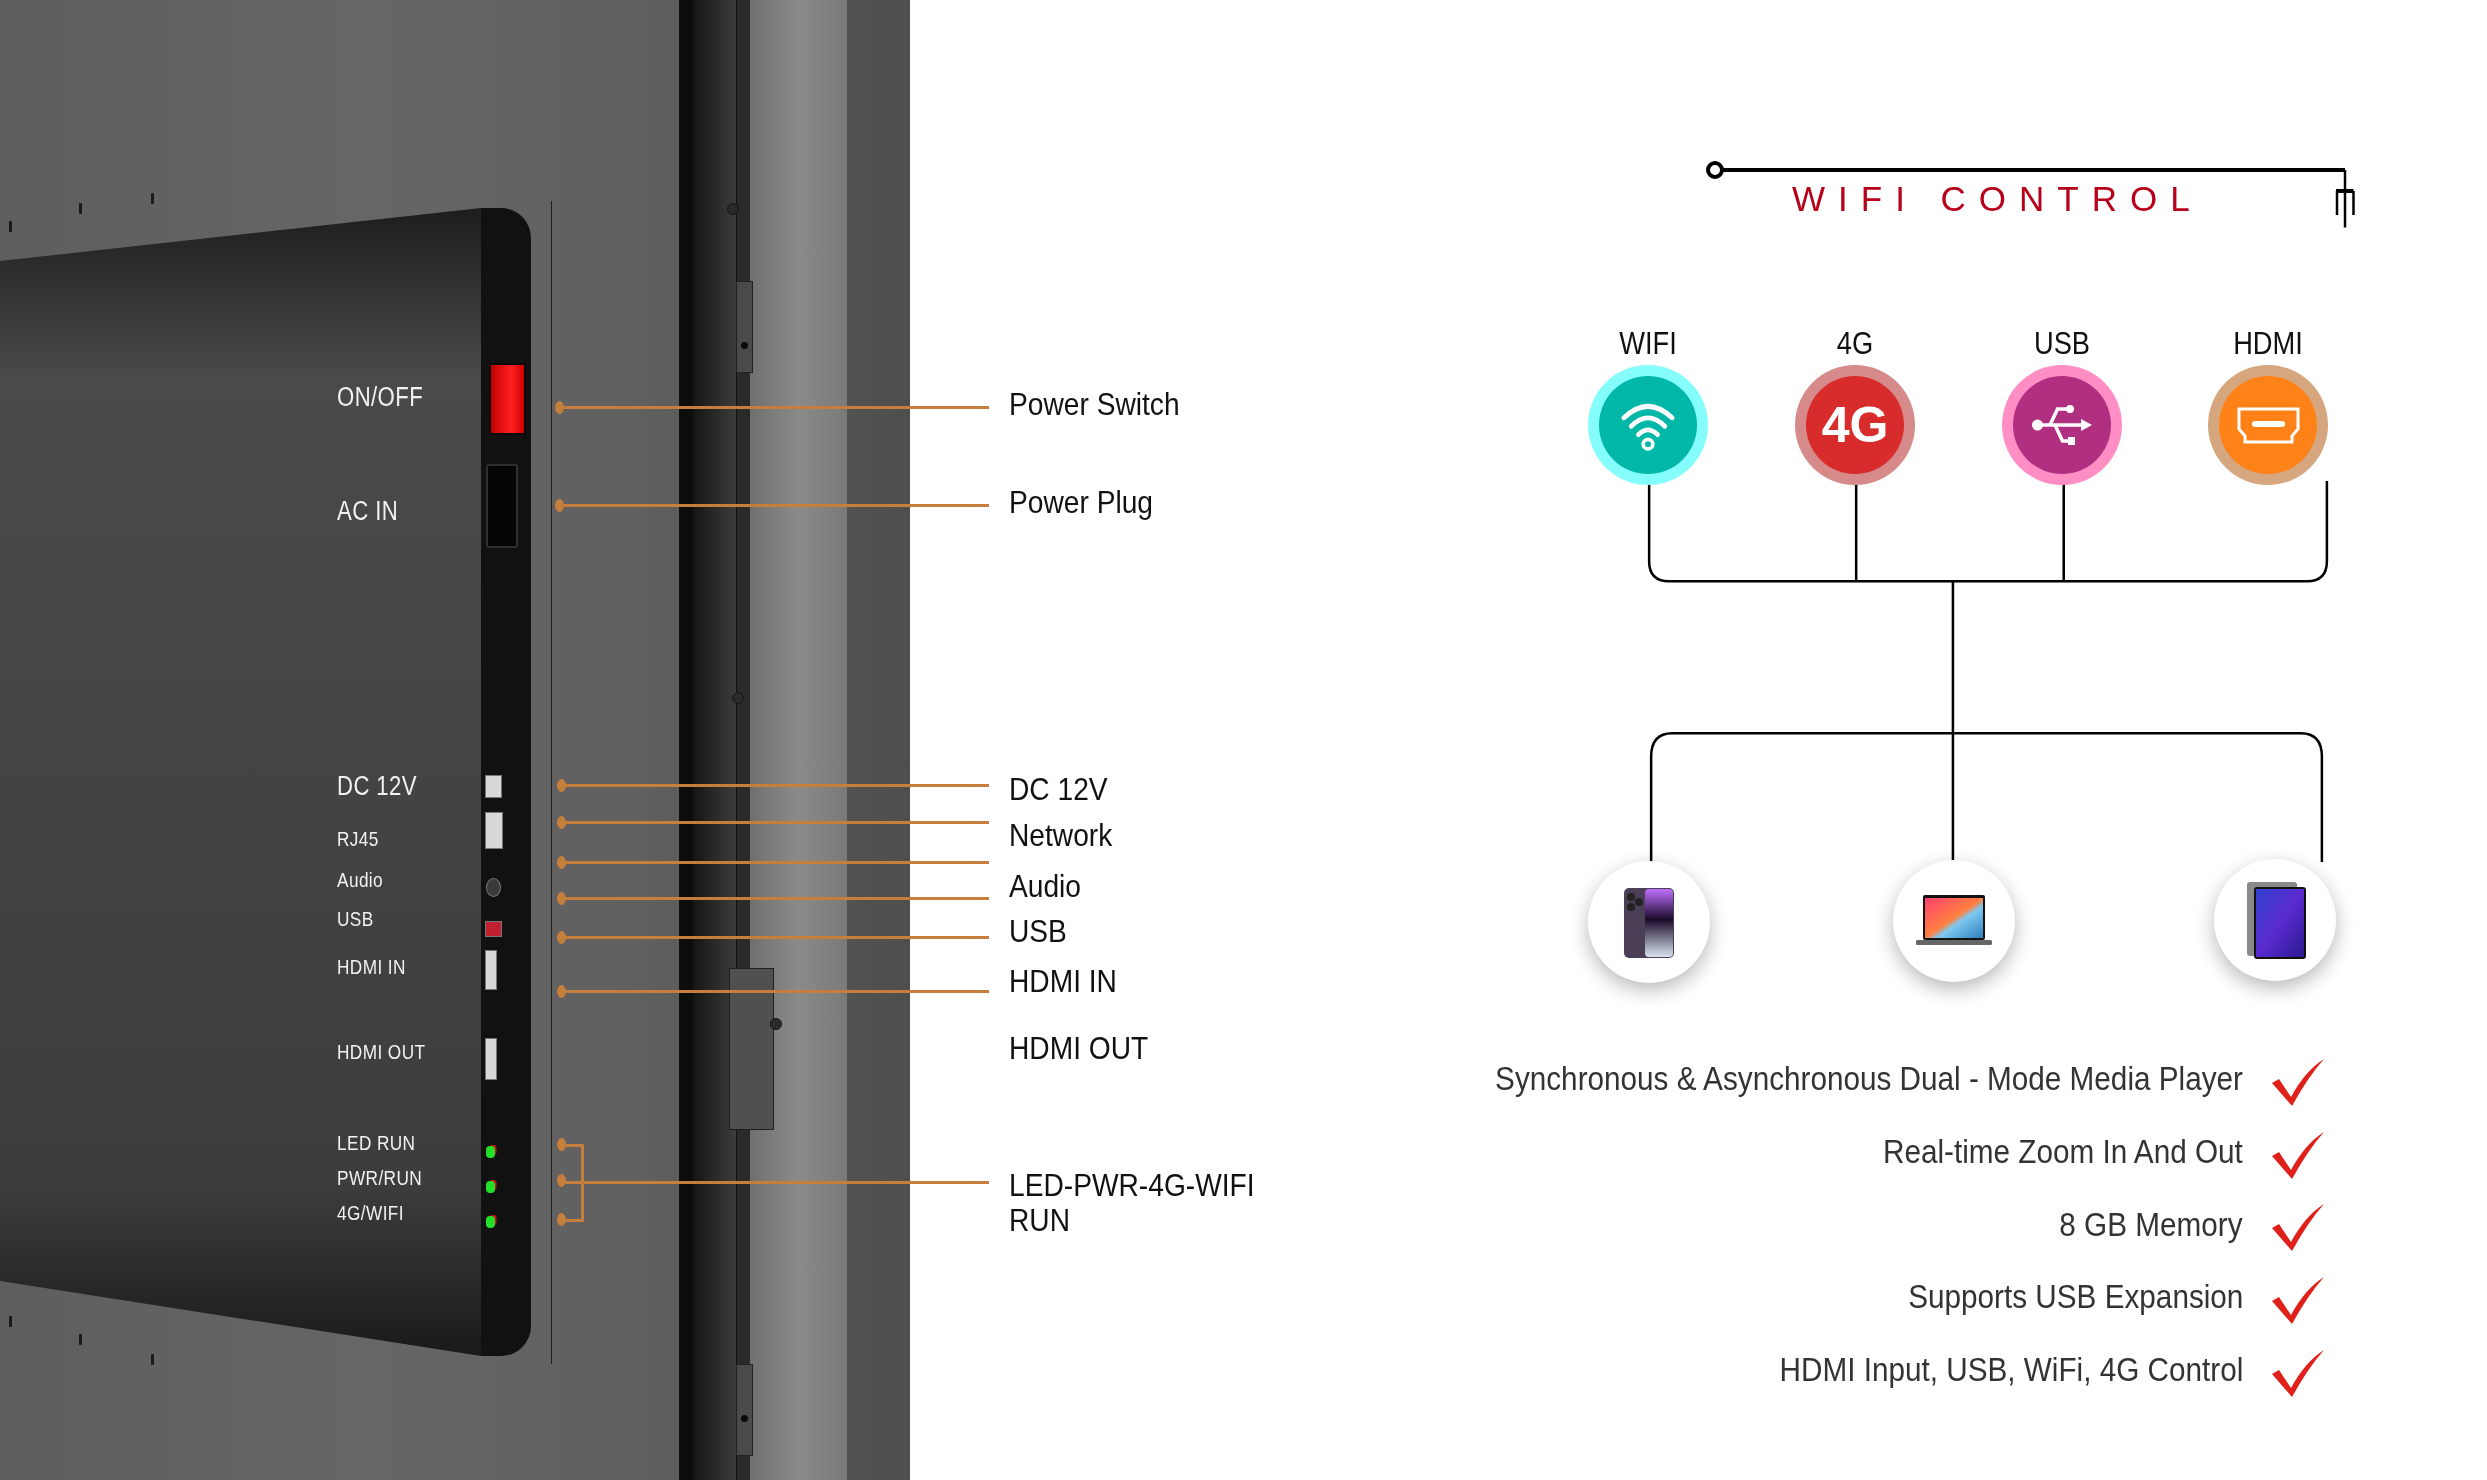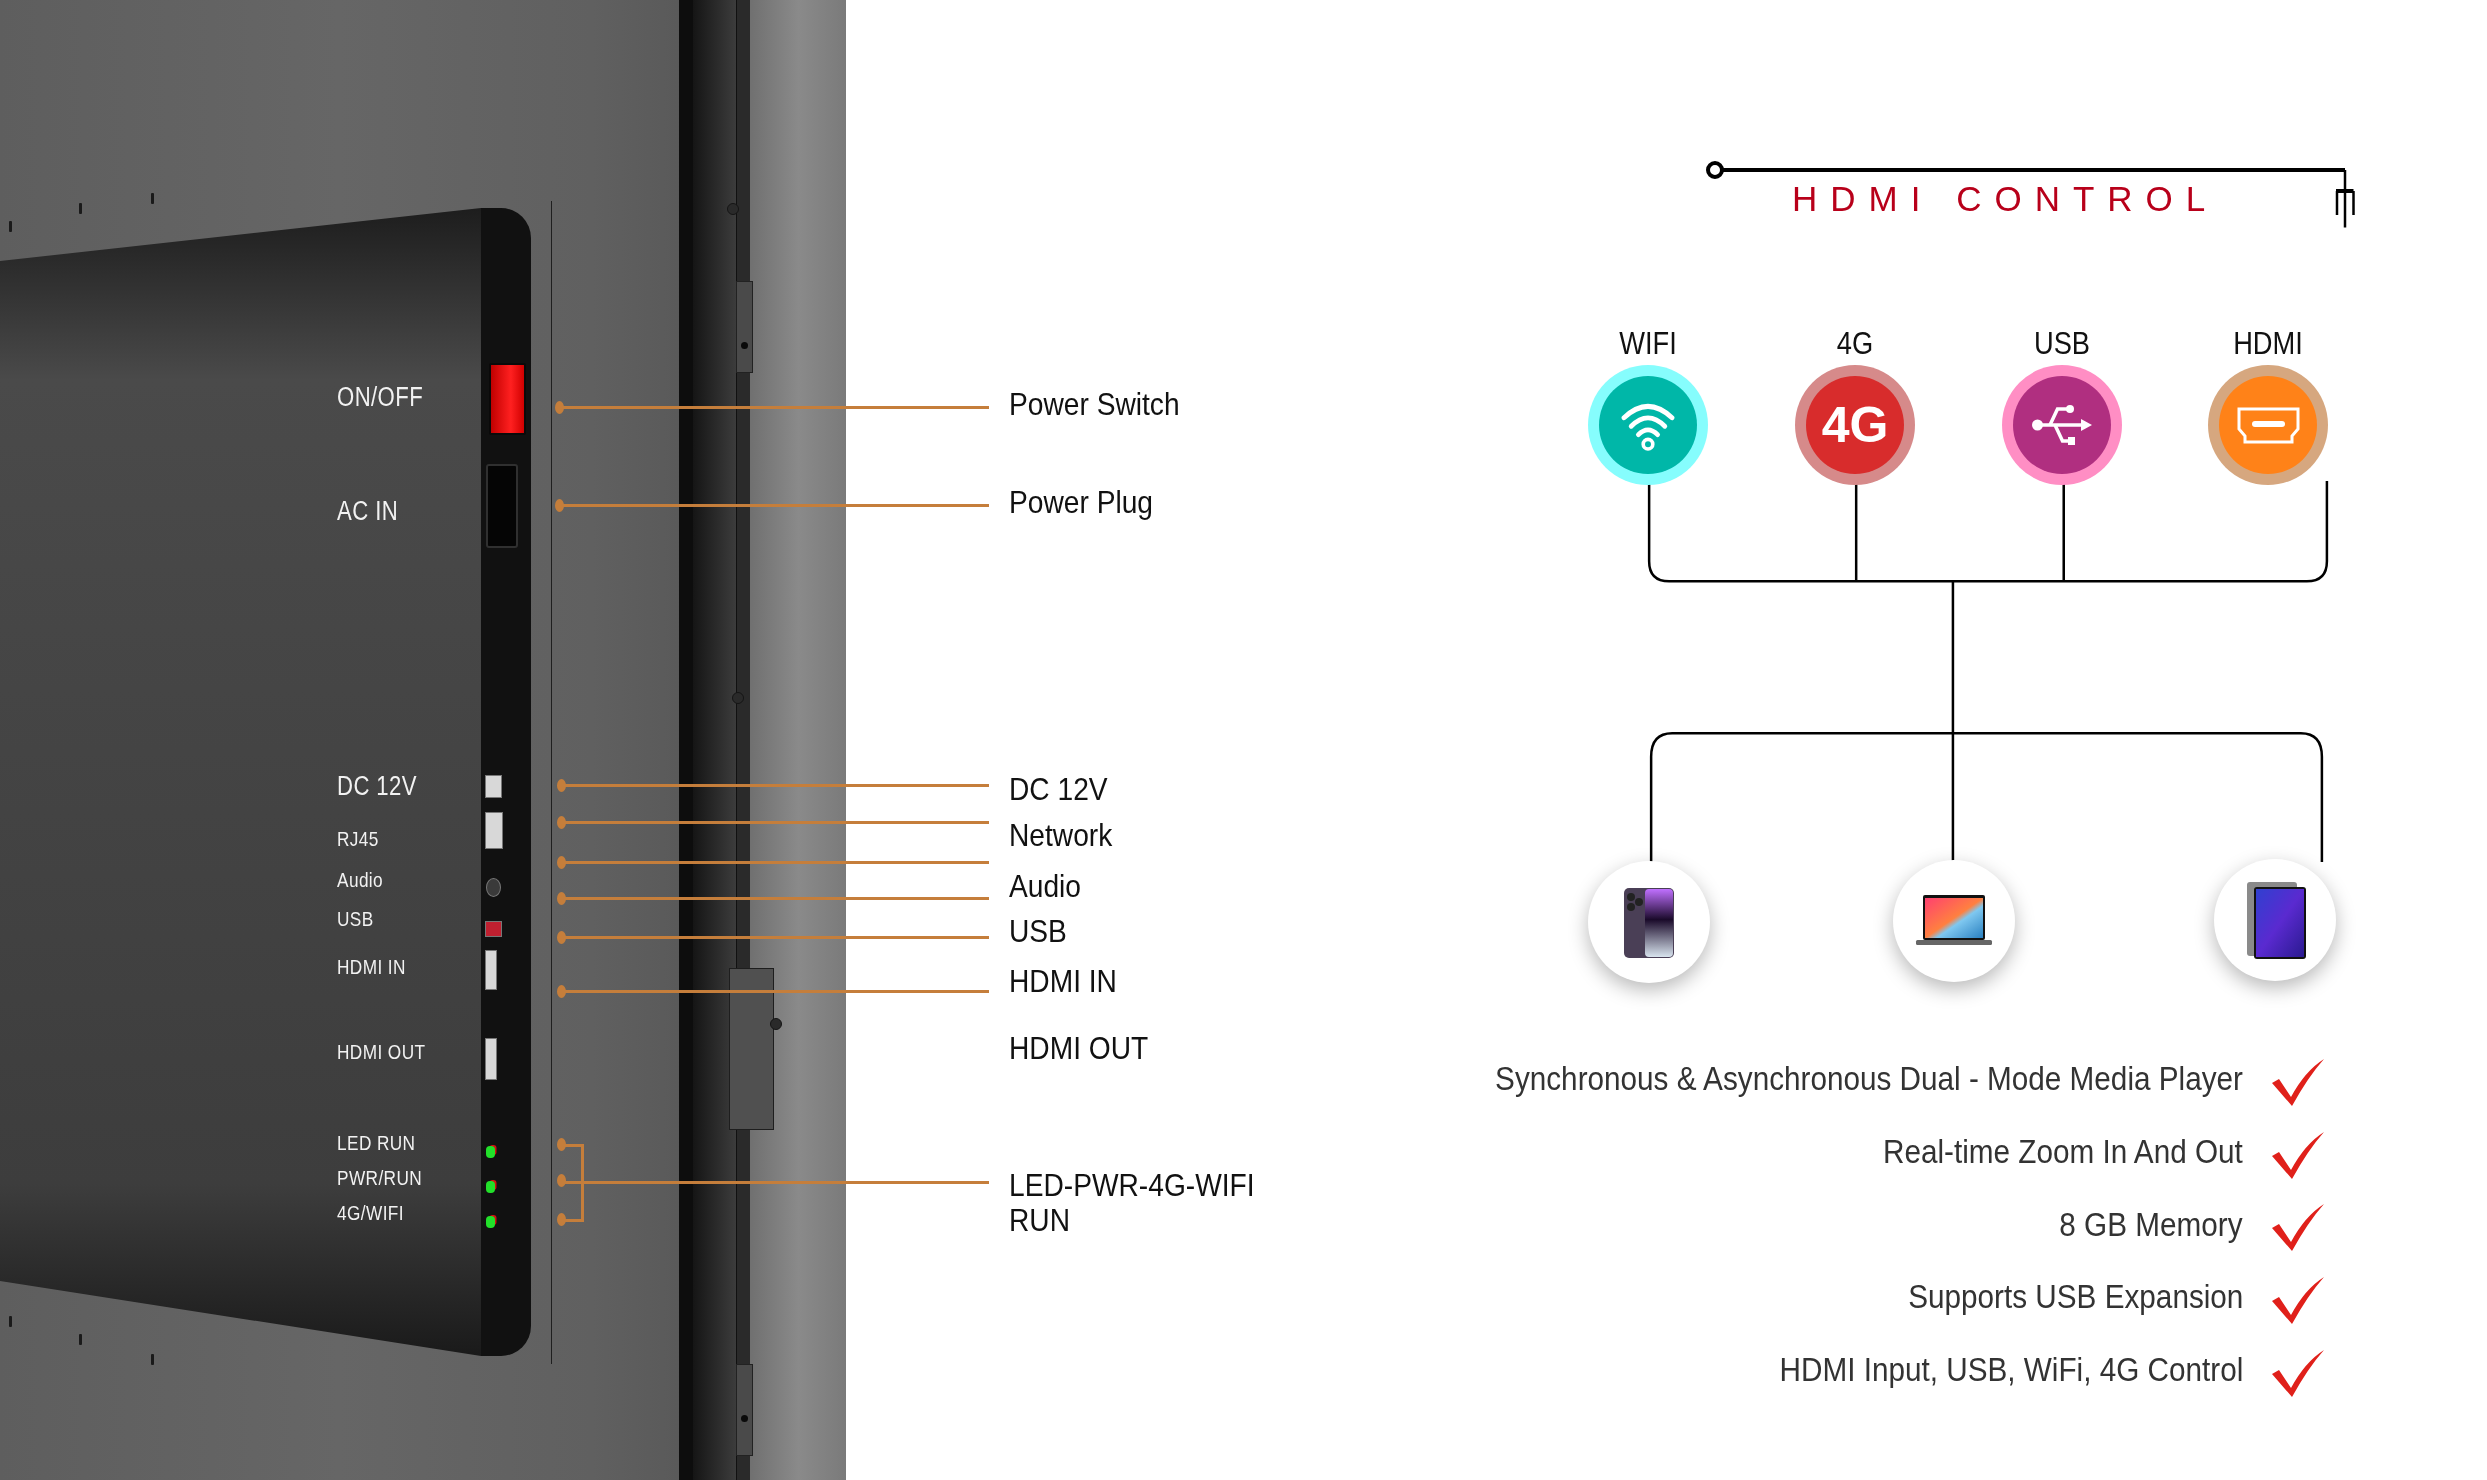--- a/index.html
+++ b/index.html
@@ -1,19 +1,19 @@
 <!DOCTYPE html>
 <html style="font-size:8px"><head>
 <meta charset="utf-8">
 <style>
   html,body{margin:0;padding:0;background:#ffffff;}
   body{width:2487px;height:1481px;position:relative;overflow:hidden;font-family:"Liberation Sans","DejaVu Sans",sans-serif;}
   .abs{position:absolute;}
   
-  #panel{left:0;top:0;width:846px;height:1481px;background:linear-gradient(90deg,#5e5e5e 0%,#666 40%,#606060 70%,#4e4e4e 100%);overflow:hidden;}
+  #panel{left:0;top:0;width:910px;height:1481px;background:linear-gradient(90deg,#5e5e5e 0%,#666 40%,#606060 70%,#4e4e4e 100%);overflow:hidden;}
   #panel .rail1{left:679px;top:0;width:14px;height:1481px;background:#0d0d0d;}
   #panel .rail2{left:693px;top:0;width:43px;height:1481px;background:linear-gradient(90deg,#151515,#3c3c3c);}
   #panel .rail3{left:736px;top:0;width:12.5px;height:1481px;background:#2a2a2a;border-left:1px solid #111;border-right:1px solid #111;}
   #panel .rail4{left:750px;top:0;width:97px;height:1481px;background:linear-gradient(90deg,#707070,#8a8a8a 50%,#7a7a7a);}
   #panel .bracket{left:736px;width:15px;height:90px;background:#4a4a4a;border:1.5px solid #222;}
   #panel .bracket .hole{position:absolute;left:4px;width:7px;height:7px;border-radius:50%;background:#0a0a0a;}
   #panel .hinge{left:729px;top:968px;width:43px;height:160px;background:#505050;border:1.5px solid #1e1e1e;}
   #panel .screw{width:10px;height:10px;border-radius:50%;background:#2a2a2a;border:1.5px solid #151515;}
   #panel .box{left:0;top:208px;width:529px;height:1148px;background:linear-gradient(180deg,#1d1d1d 0%,#4a4a4a 15%,#3d3d3d 85%,#1a1a1a 100%);border-radius:0 45px 45px 0;clip-path:polygon(0 53px,481px 0,529px 0,529px 1148px,481px 1148px,0 1073px);}
   #panel .strip{left:481px;top:208px;width:50px;height:1148px;background:#111;border-radius:0 30px 30px 0;}
@@ -145,21 +145,21 @@
 </div>
 
 <svg class="abs" style="left:1705px;top:150px;" width="652" height="90" viewBox="0 0 1300 180">
   <circle cx="18" cy="40" r="14" fill="none" stroke="#000" stroke-width="8"></circle>
   <line x1="32" y1="40" x2="1278" y2="40" stroke="#000" stroke-width="8"></line>
   <line x1="1278" y1="40" x2="1278" y2="155" stroke="#000" stroke-width="5"></line>
   <line x1="1260" y1="82" x2="1295" y2="82" stroke="#000" stroke-width="8"></line>
   <line x1="1262" y1="82" x2="1262" y2="130" stroke="#000" stroke-width="5"></line>
   <line x1="1295" y1="82" x2="1295" y2="130" stroke="#000" stroke-width="5"></line>
 </svg>
-<span class="sc-title">HDMI CONTROL</span>
+<span class="sc-title">WIFI CONTROL</span>
 
 <svg class="abs" style="left:1604px;top:481px;" width="752" height="381" viewBox="0 0 1500 760">
   <g fill="none" stroke="#000" stroke-width="5">
     <path d="M 90 0 L 90 160 Q 90 200 130 200 L 1402 200 Q 1442 200 1442 160 L 1442 0"></path>
     <line x1="503" y1="0" x2="503" y2="200"></line>
     <line x1="917" y1="0" x2="917" y2="200"></line>
     <line x1="696" y1="200" x2="696" y2="760"></line>
     <path d="M 94 760 L 94 550 Q 94 503 136 503 L 1390 503 Q 1432 503 1432 550 L 1432 760"></path>
   </g>
 </svg>

